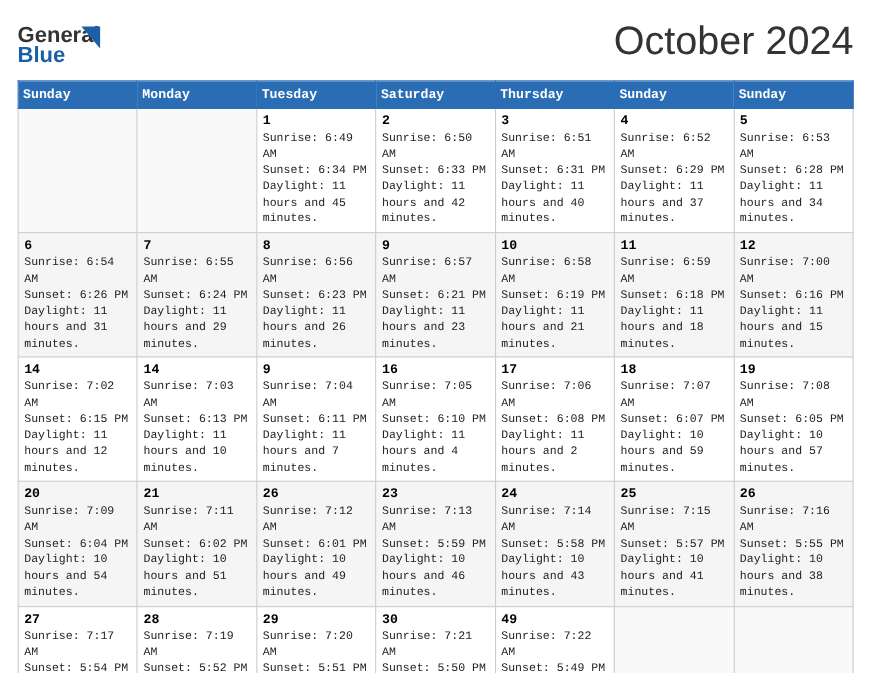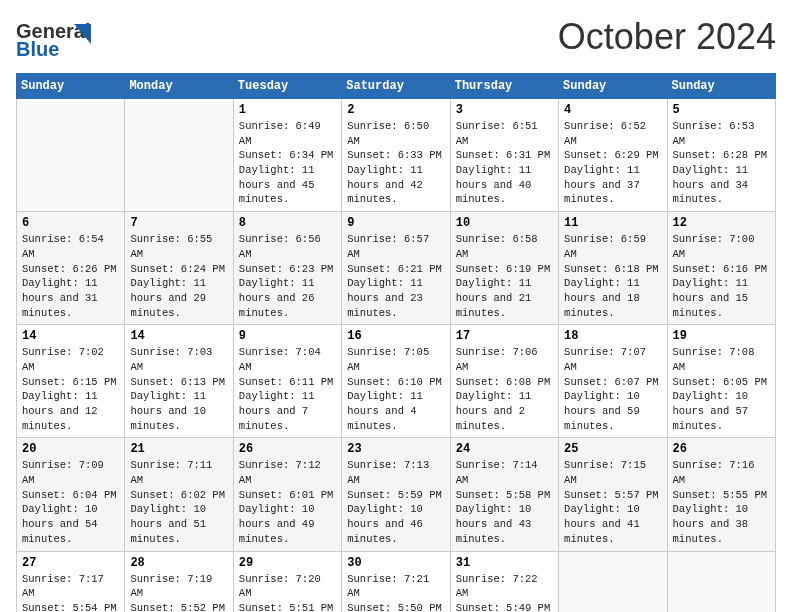--- a/index.html
+++ b/index.html
@@ -234,20 +234,20 @@
         </td>
         <td>
           <span class="day-number">29</span>
           <div class="day-info">Sunrise: 7:20 AM<br>Sunset: 5:51 PM<br>Daylight: 10 hours and 31 minutes.</div>
         </td>
         <td>
           <span class="day-number">30</span>
           <div class="day-info">Sunrise: 7:21 AM<br>Sunset: 5:50 PM<br>Daylight: 10 hours and 28 minutes.</div>
         </td>
         <td>
-          <span class="day-number">31</span>
+          <span class="day-number">49</span>
           <div class="day-info">Sunrise: 7:22 AM<br>Sunset: 5:49 PM<br>Daylight: 10 hours and 26 minutes.</div>
         </td>
         <td class="empty-cell"></td>
         <td class="empty-cell"></td>
       </tr>
     </tbody>
 </table>
 
 </body></html>

